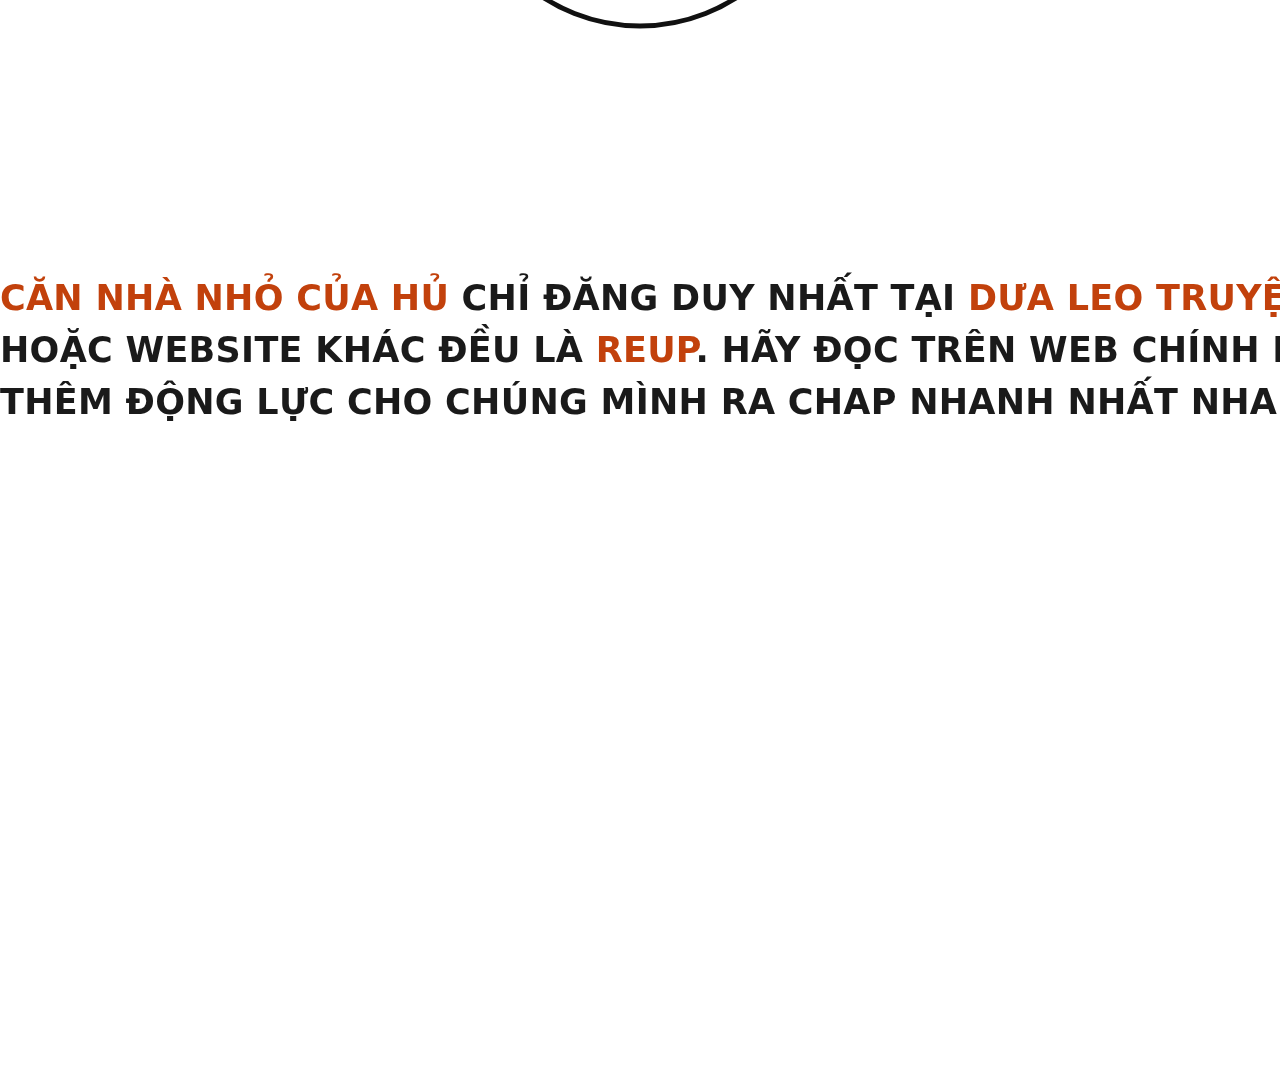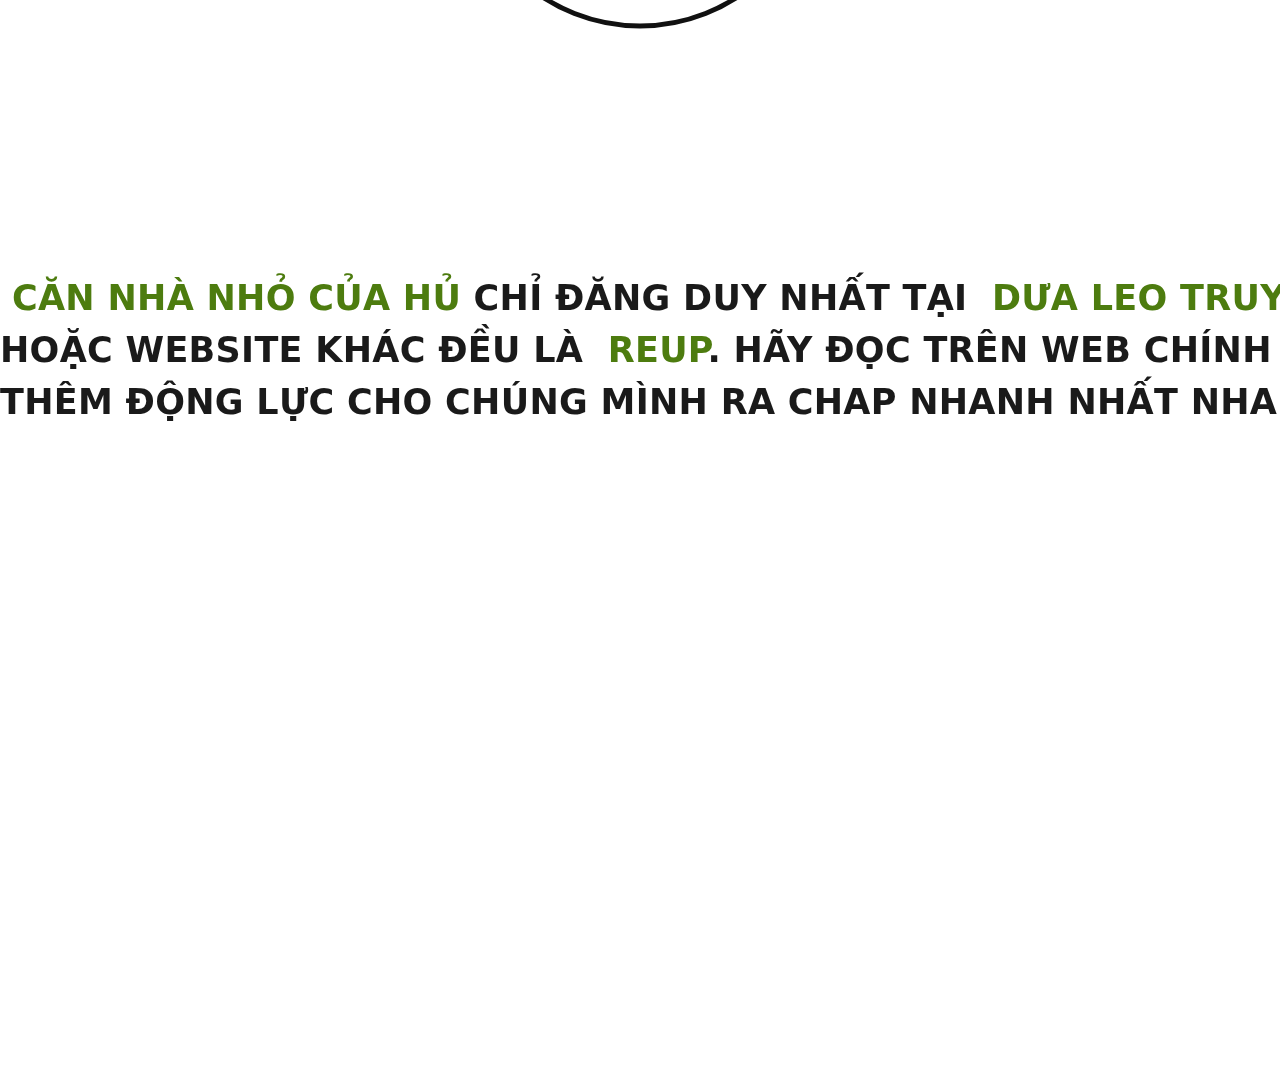--- a/index.html
+++ b/index.html
@@ -42,22 +42,21 @@
     line-height: 52px;
     letter-spacing: 0.3px;
     color: #1a1a1a;
     text-transform: uppercase;
   }
   .notice .line {
     display: block;
     white-space: nowrap;
   }
   .hl {
-    color: #4d7c0f;
-    margin-left: 12px;
+    color: #c2410c;
   }
 </style>
 </head>
 <body>
 
 <div class="page">
 
   <div class="arc-wrap">
     <svg width="1280" height="360" viewBox="0 0 1280 360" xmlns="http://www.w3.org/2000/svg" aria-hidden="true">
       <circle cx="640" cy="158" r="178" fill="none" stroke="#111111" stroke-width="5"></circle>

